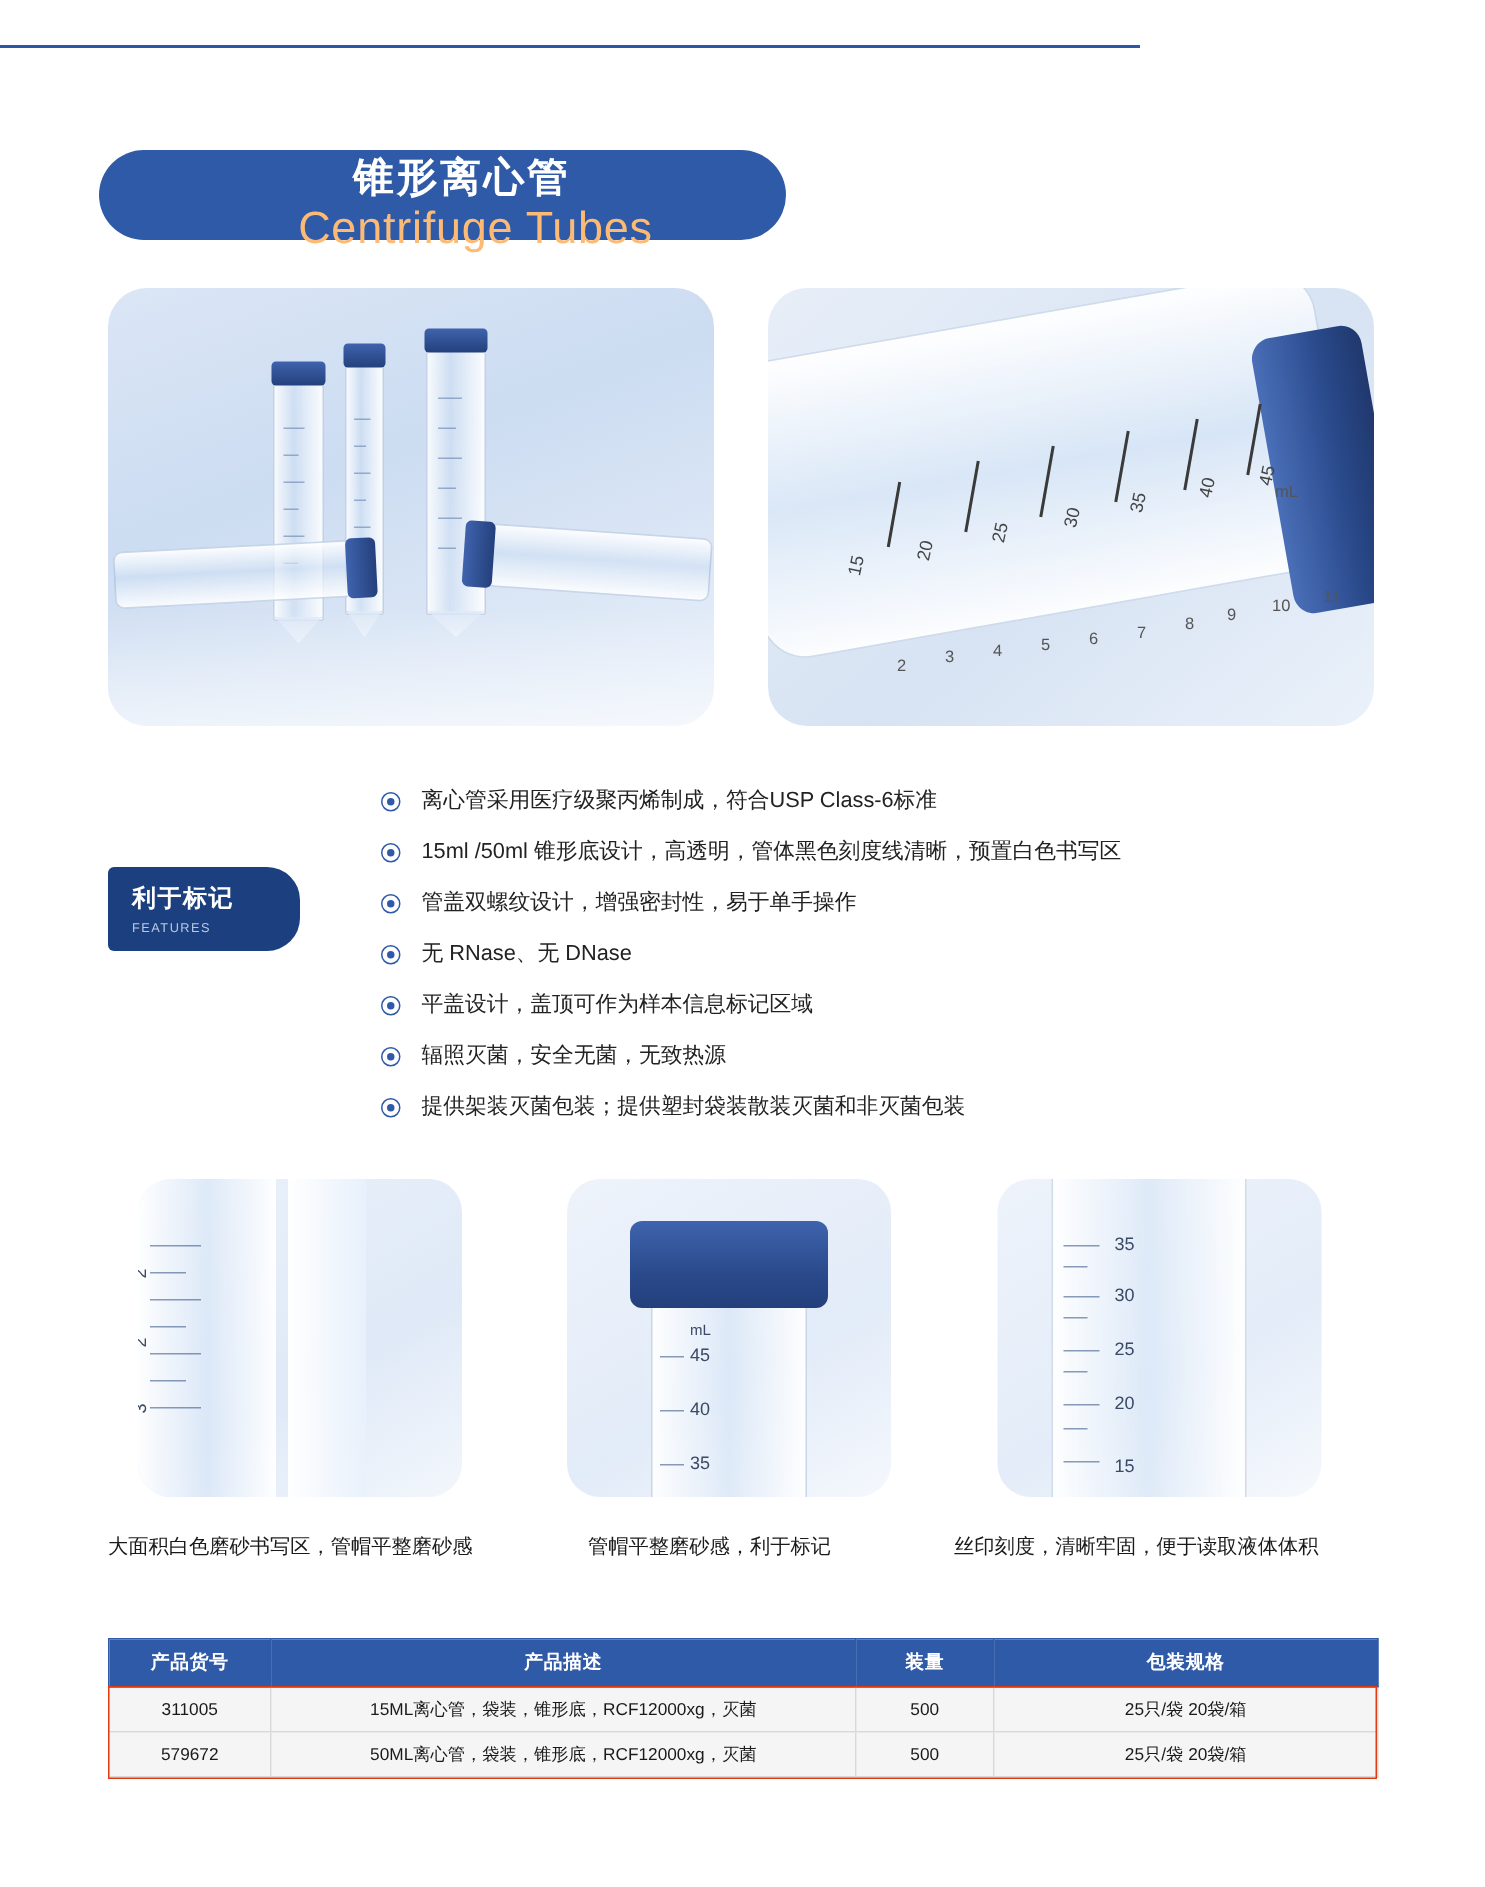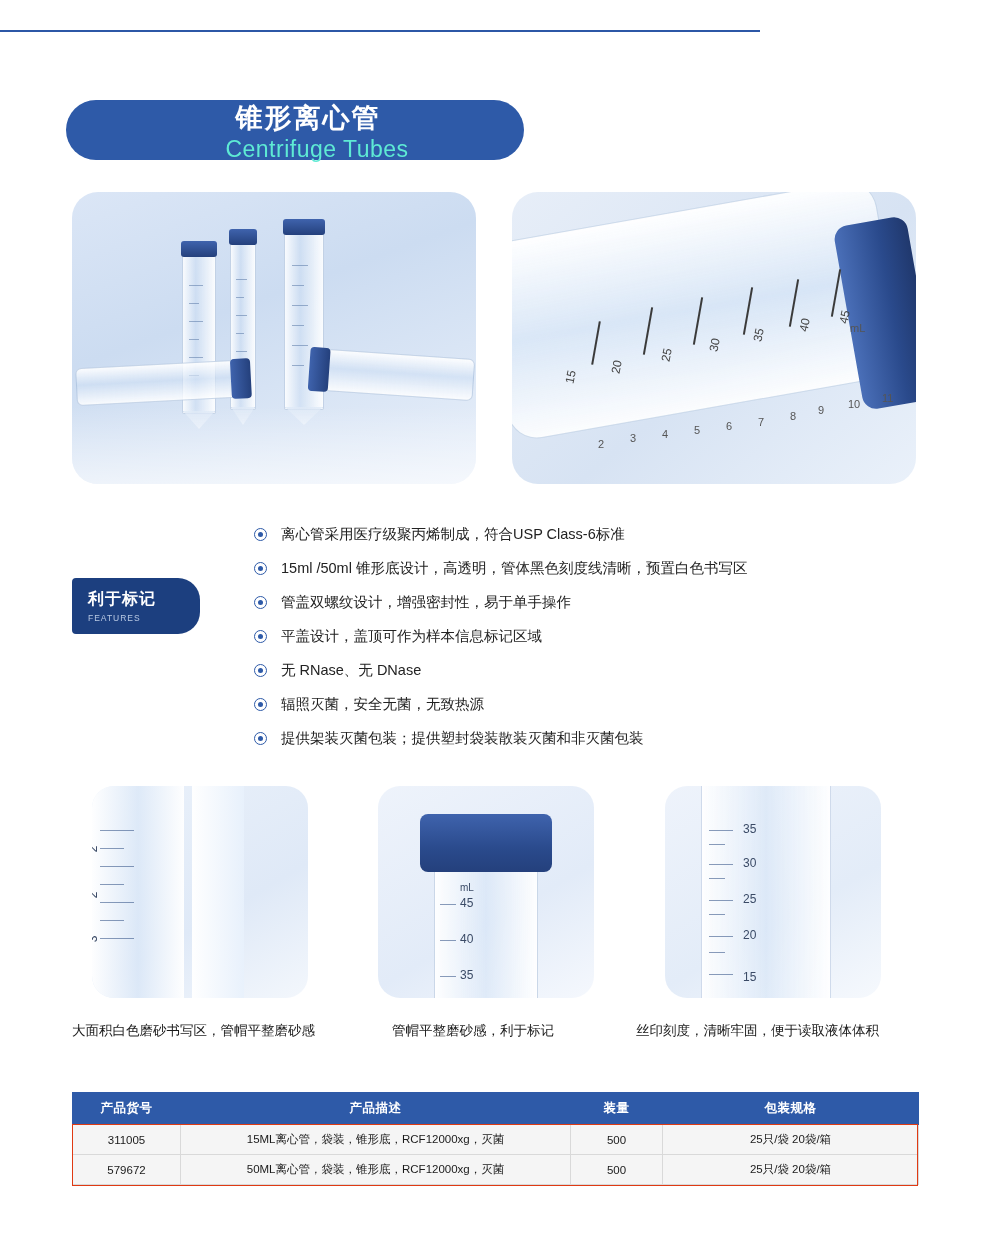--- a/index.html
+++ b/index.html
@@ -72,22 +72,22 @@
     padding-left: 26px;
     flex-direction: column;
   }
   .title-cn {
     color: #ffffff;
     font-size: 27px;
     font-weight: bold;
     letter-spacing: 2px;
   }
   .title-en {
-    color: #5eead4;
-    font-size: 23px;
+    color: #fdba74;
+    font-size: 30px;
     margin-left: 18px;
     letter-spacing: 0.5px;
   }
 
   
   .hero-left {
     position: absolute;
     left: 72px;
     top: 192px;
     width: 404px;
@@ -432,25 +432,25 @@
   <div class="feature-row">
     <span class="bullet"></span>
     <span class="feature-text">15ml /50ml 锥形底设计，高透明，管体黑色刻度线清晰，预置白色书写区</span>
   </div>
   <div class="feature-row">
     <span class="bullet"></span>
     <span class="feature-text">管盖双螺纹设计，增强密封性，易于单手操作</span>
   </div>
   <div class="feature-row">
     <span class="bullet"></span>
+    <span class="feature-text">无 RNase、无 DNase</span>
+  </div>
+  <div class="feature-row">
+    <span class="bullet"></span>
     <span class="feature-text">平盖设计，盖顶可作为样本信息标记区域</span>
-  </div>
-  <div class="feature-row">
-    <span class="bullet"></span>
-    <span class="feature-text">无 RNase、无 DNase</span>
   </div>
   <div class="feature-row">
     <span class="bullet"></span>
     <span class="feature-text">辐照灭菌，安全无菌，无致热源</span>
   </div>
   <div class="feature-row">
     <span class="bullet"></span>
     <span class="feature-text">提供架装灭菌包装；提供塑封袋装散装灭菌和非灭菌包装</span>
   </div>
 </div>

